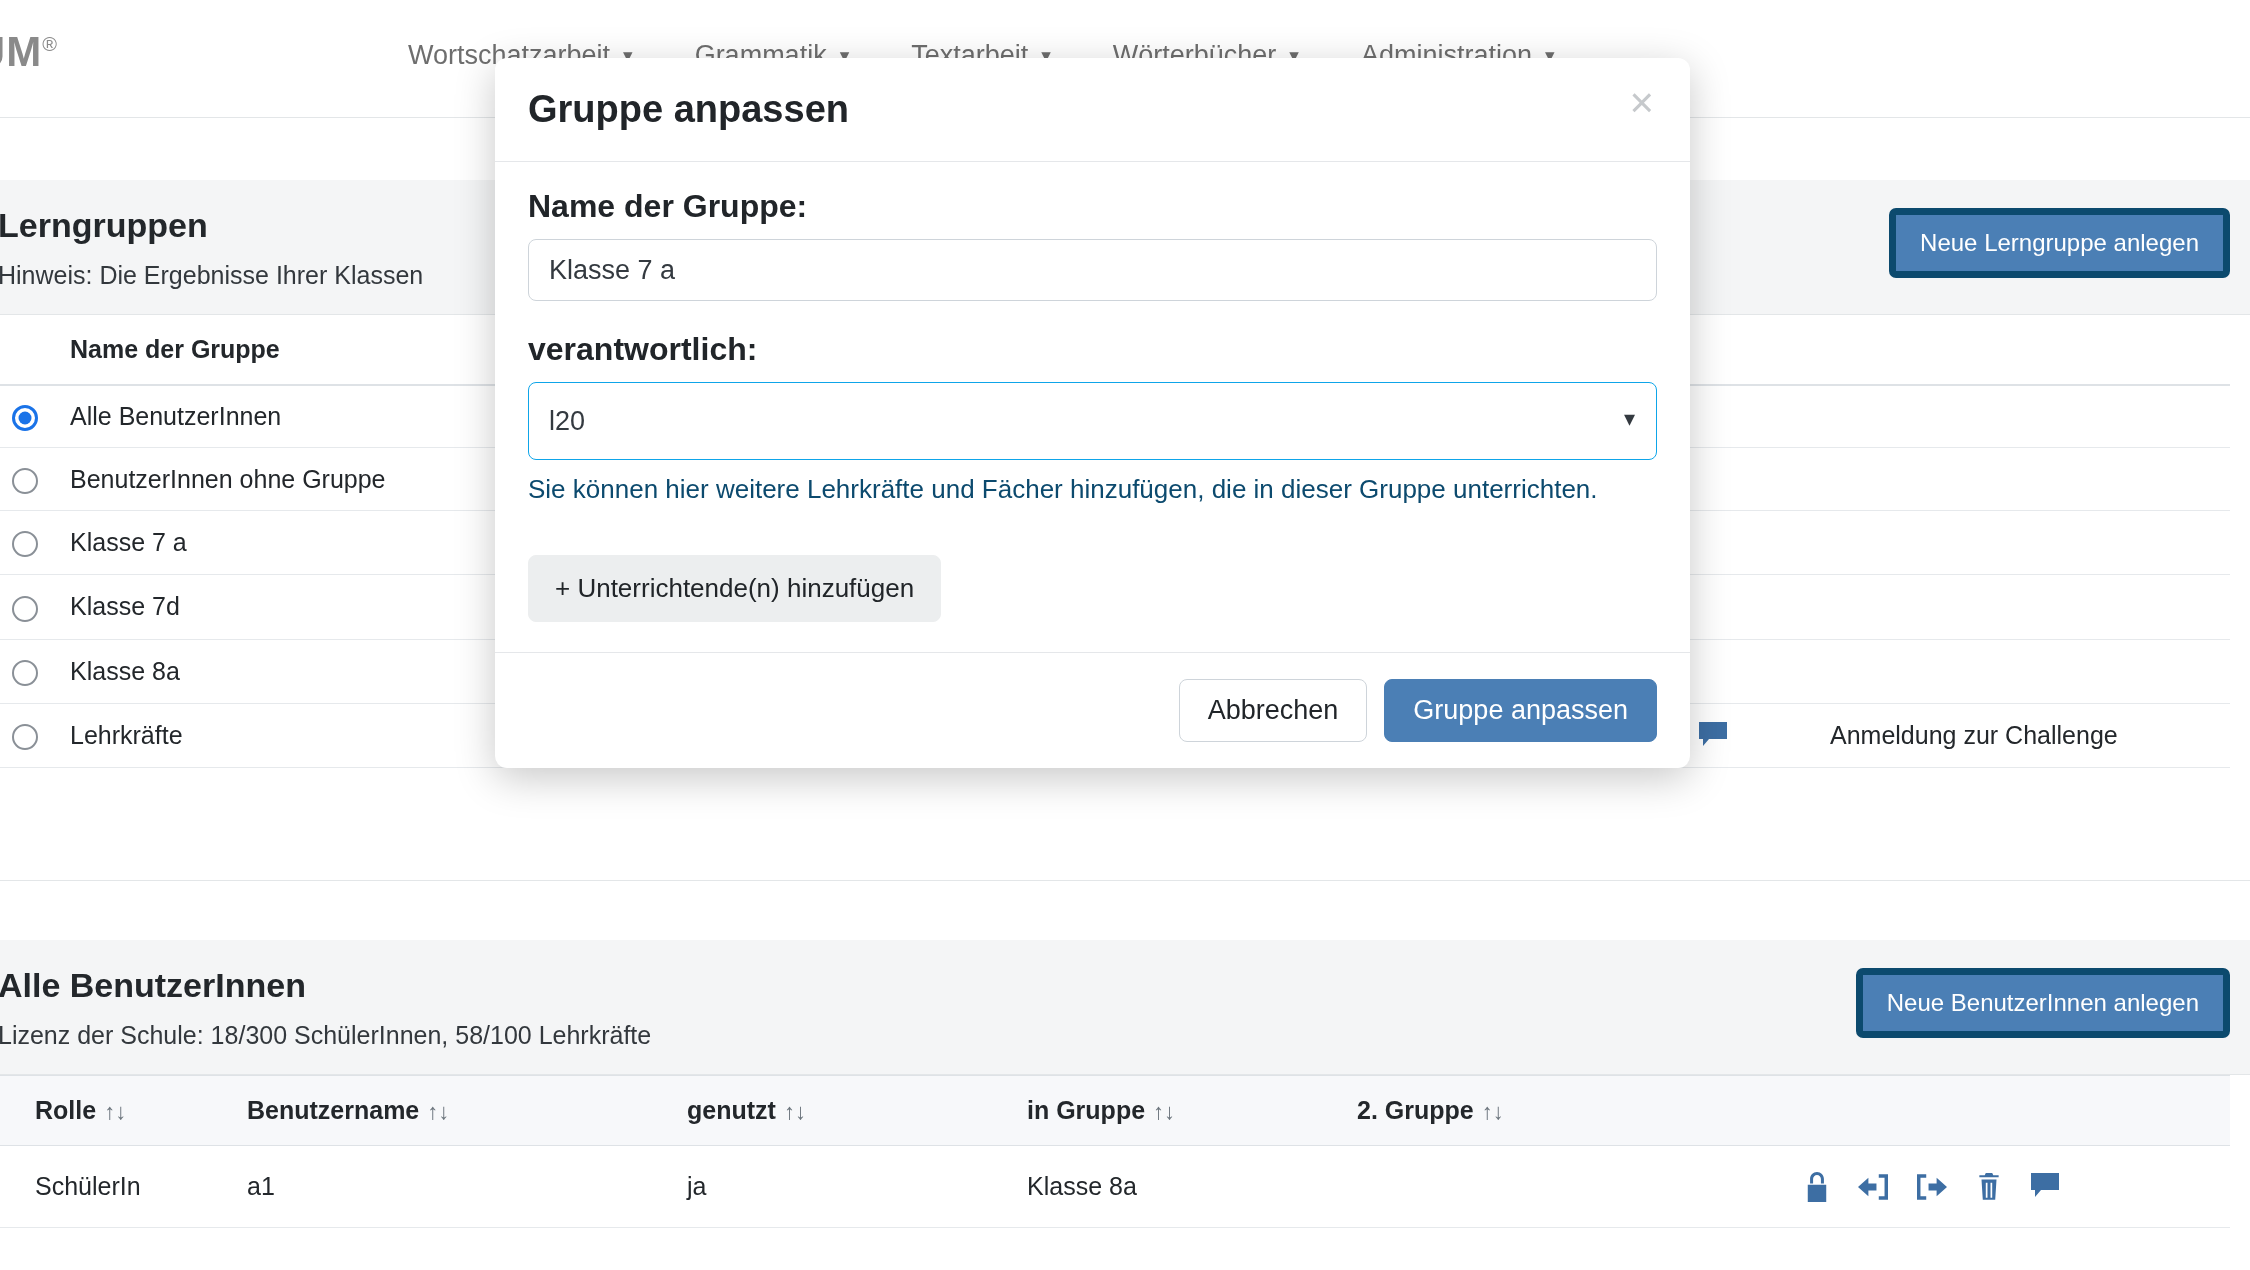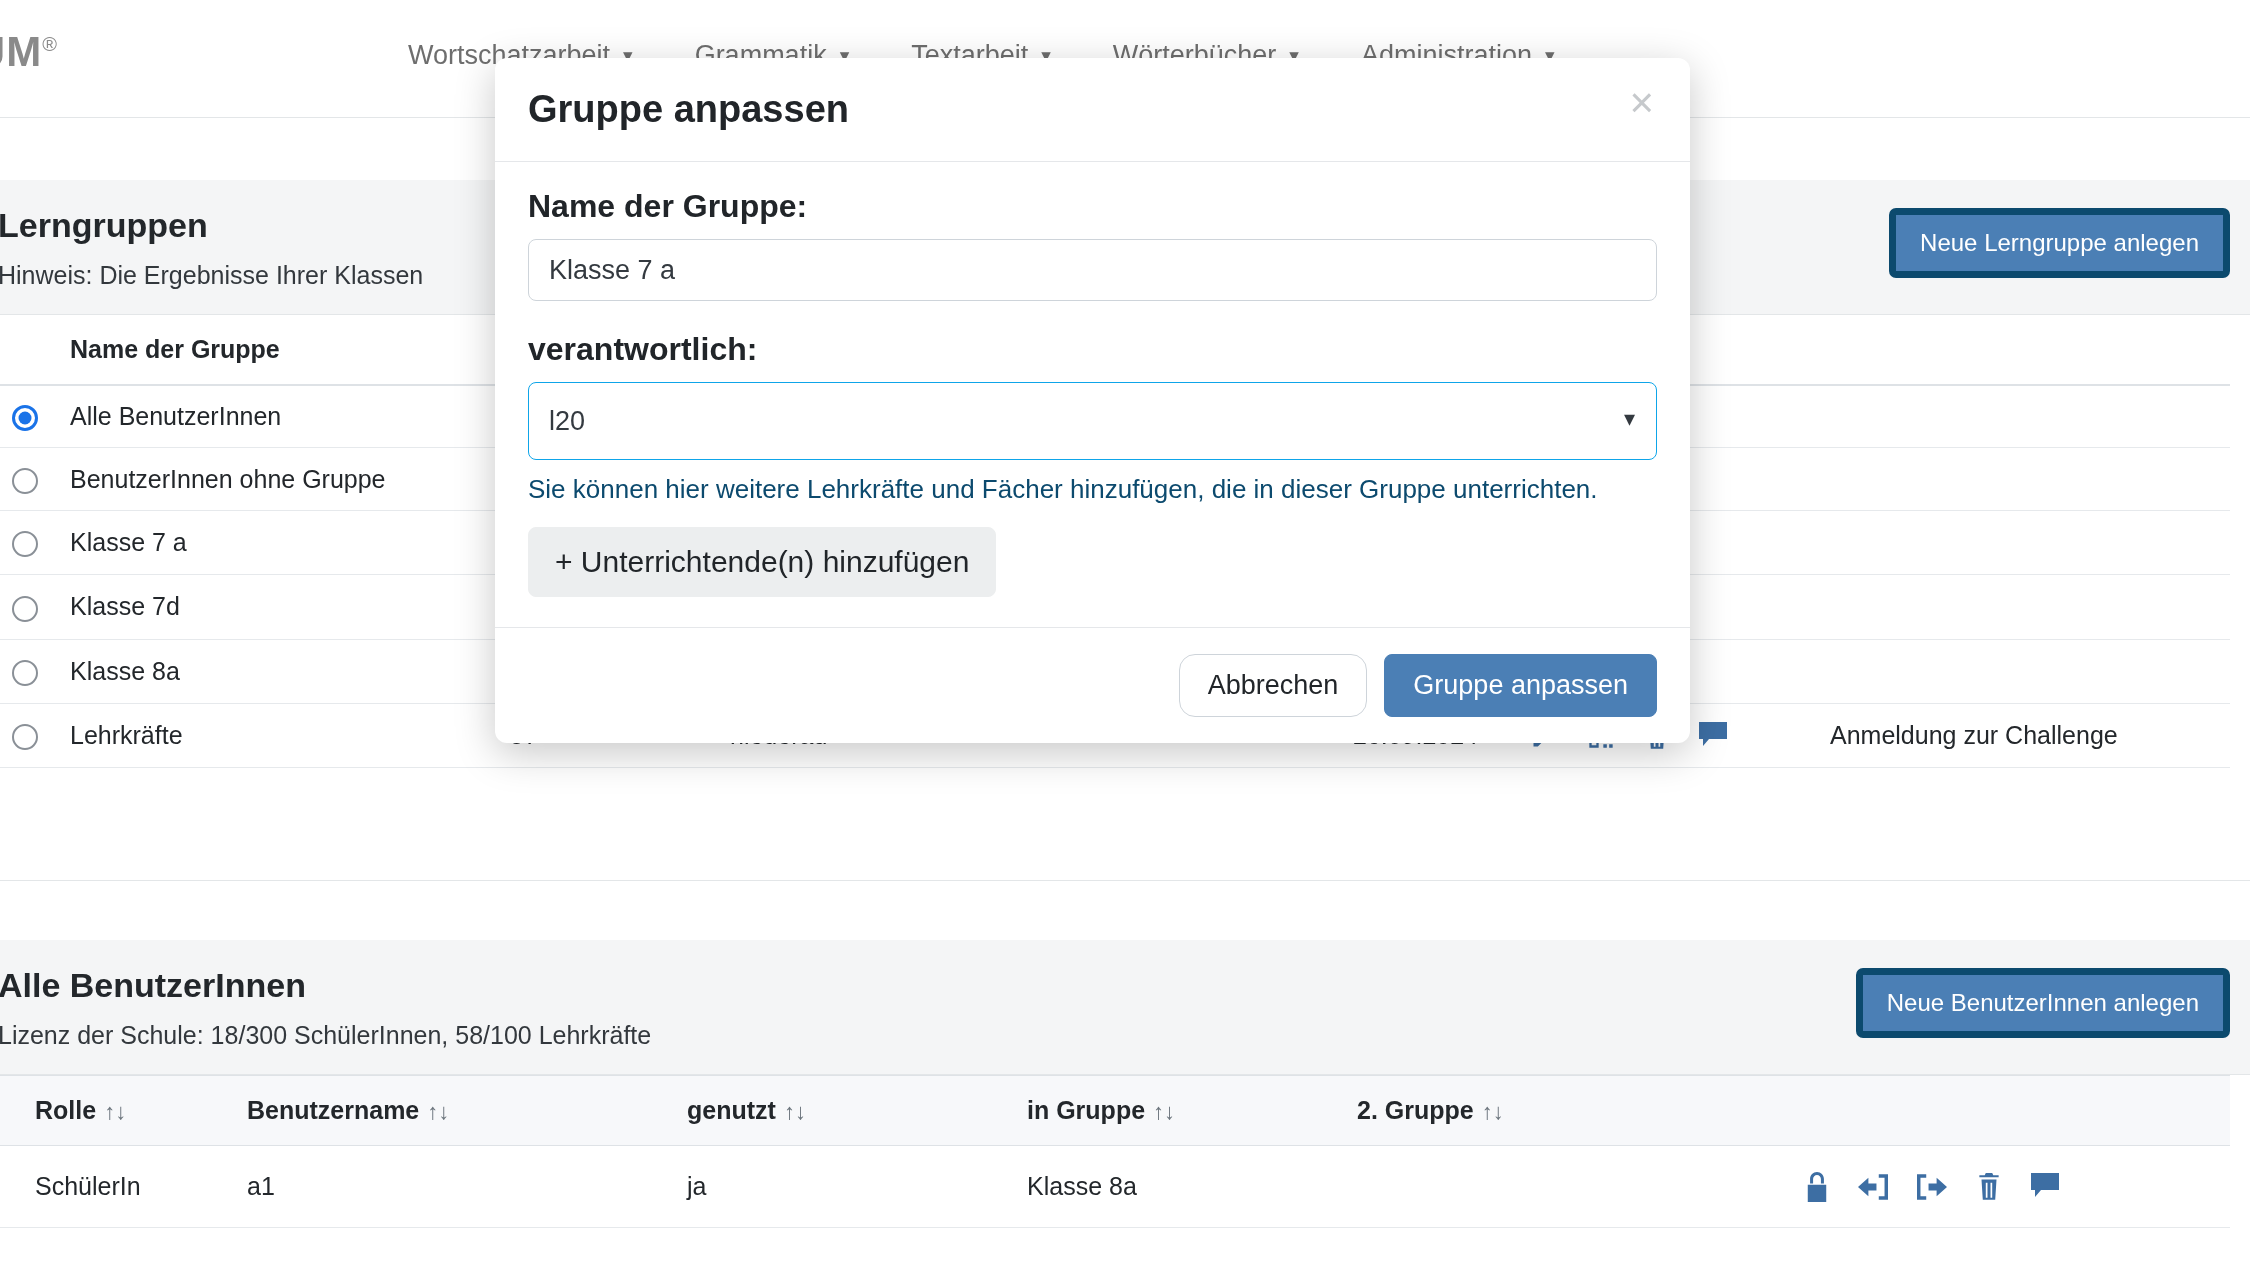--- a/index.html
+++ b/index.html
@@ -115,29 +115,29 @@
     appearance: none; -webkit-appearance: none;
   }
   .fselect-caret {
     position: absolute; right: 22px; top: 50%; transform: translateY(-58%);
     font-size: 22px; color: #343a40; pointer-events: none;
   }
   .fgap { height: 30px; }
   .helptext { font-size: 26px; color: #0c4a6e; margin: 14px 0 22px 0; }
   .addbtn {
     background: #eceeef; border: 1px solid #eceeef; border-radius: 8px;
-    font-size: 30px; color: #212529; padding: 17px 26px;
-    font-family: "Liberation Sans", sans-serif; cursor: pointer;
+    font-size: 26px; color: #212529; padding: 17px 26px;
+    font-family: "Liberation Sans", sans-serif; cursor: pointer; margin-top: 28px;
   }
   .modal-foot {
     border-top: 1px solid #e5e7ea; padding: 26px 33px;
     display: flex; justify-content: flex-end; gap: 17px;
   }
   .btn-sec {
-    background: #fff; border: 1px solid #ced4da; border-radius: 16px;
+    background: #fff; border: 1px solid #ced4da; border-radius: 8px;
     font-size: 27px; color: #212529; padding: 15px 28px;
     font-family: "Liberation Sans", sans-serif; cursor: pointer;
   }
   .btn-pri {
     background: #4b7fb5; border: 1px solid #4b7fb5; border-radius: 8px;
     font-size: 27px; color: #fff; padding: 15px 28px;
     font-family: "Liberation Sans", sans-serif; cursor: pointer;
   }
   .divider { position: absolute; left:0; width: 2250px; height: 1px; background: #e3e6e8; }
 </style>

